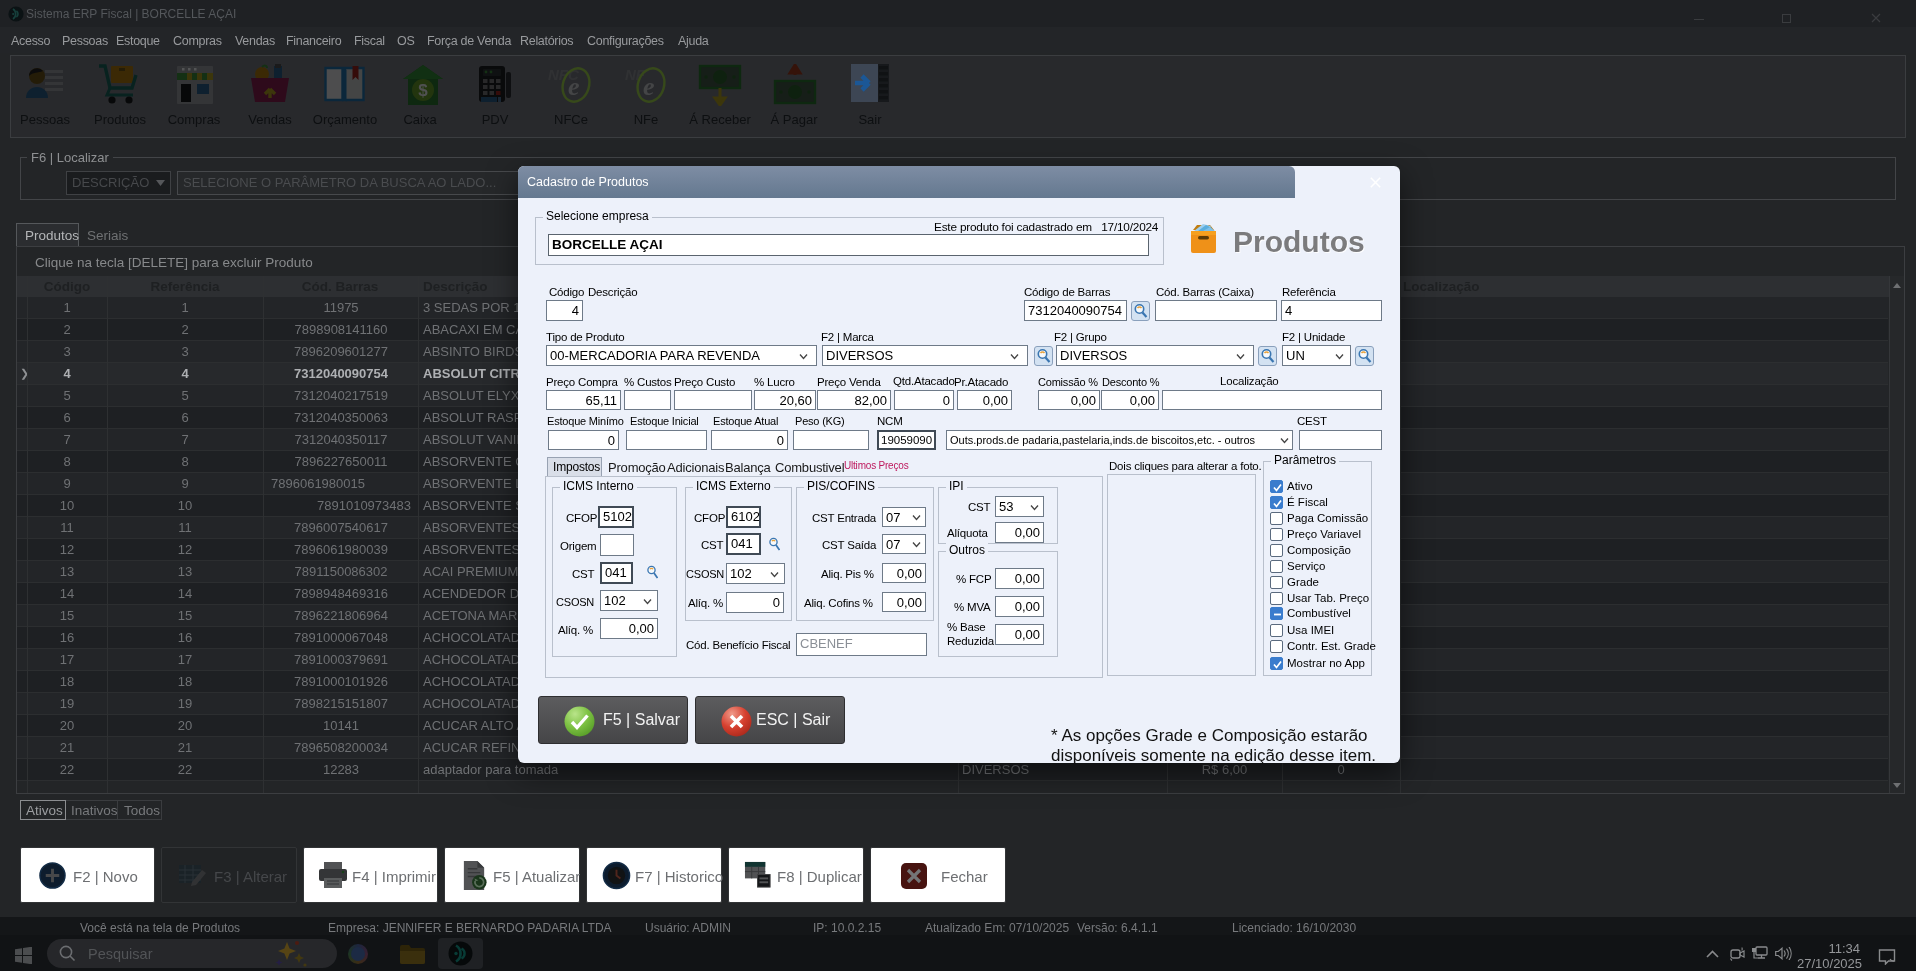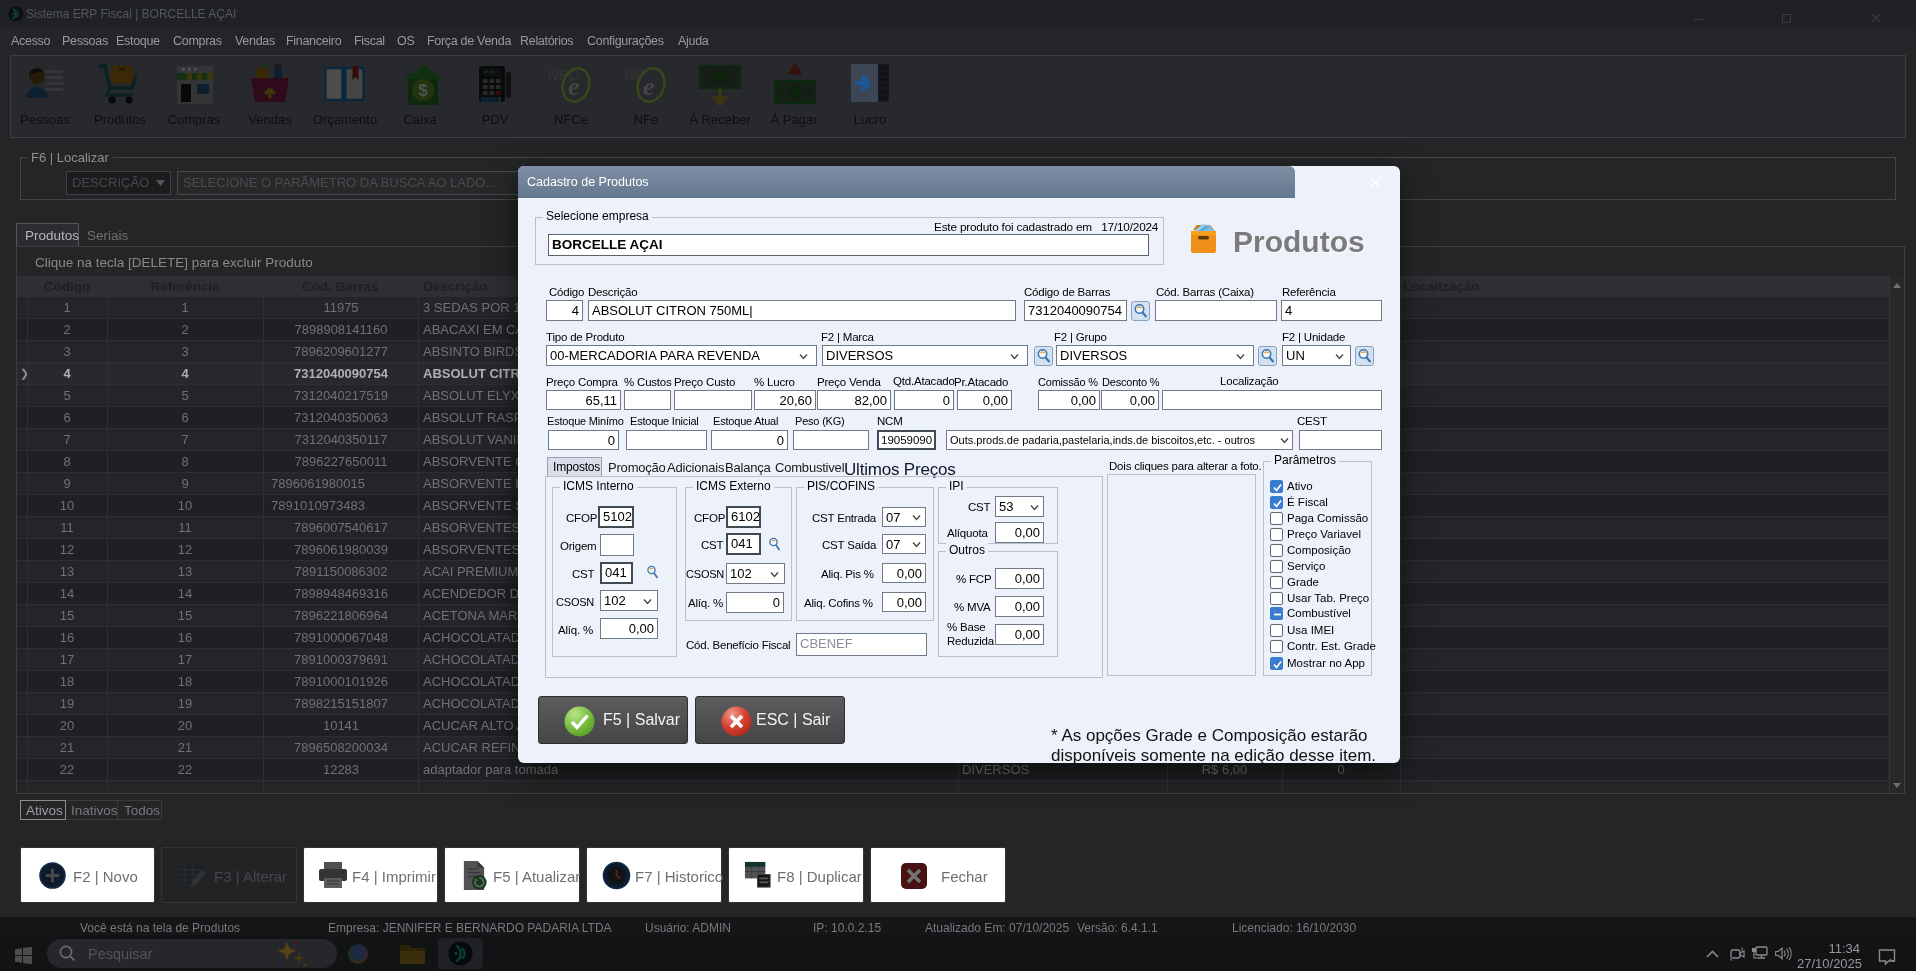--- a/index.html
+++ b/index.html
@@ -209,21 +209,21 @@
   <g fill="#101214">
           <rect x="28" y="2" width="9" height="3.4"></rect>
           <rect x="28" y="8" width="9" height="3.4"></rect>
           <rect x="28" y="14" width="9" height="3.4"></rect>
           <rect x="28" y="20" width="9" height="3.4"></rect>
           <rect x="28" y="26" width="9" height="3.4"></rect>
           <rect x="28" y="32" width="9" height="3.4"></rect>
         </g>
   <path d="M4 19h14m0 0l-7-7m7 7l-7 7" stroke="#1b5796" stroke-width="4.6" fill="none"></path>
       </svg>
- <div class="tlab" style="left:859px">Lucro</div>
+ <div class="tlab" style="left:859px">Sair</div>
 </div>
 
 <div class="grpD" style="left:20px;top:157px;width:1876px;height:43px">
  <div class="t">F6 | Localizar</div>
  <div class="abs" style="left:45px;top:13px;width:105px;height:24px;background:#1a1c1e;border:1px solid #3f4144"></div>
  <div class="abs" style="left:51px;top:17px;font-size:13px;color:#46484b">DESCRIÇÃO</div>
  <svg class="abs" style="left:135px;top:22px" width="9" height="6" viewBox="0 0 9 6">
         <path d="M0 0h9L4.5 6z" fill="#55575a"></path>
       </svg>
  <div class="abs" style="left:156px;top:13px;width:722px;height:24px;background:#26282a;border:1px solid #47494c"></div>
@@ -294,21 +294,21 @@
       </div>
 <div class="row" style="background:#232528;top:473px">
         <span style="left:30px;width:40px;text-align:center;color:#6f7174">9</span>
         <span style="left:128px;width:80px;text-align:center;color:#6f7174">9</span>
         <span style="left:254px;width:140px;text-align:left;color:#6f7174">7896061980015</span>
         <span style="left:406px;color:#6f7174">ABSORVENTE LADYSOFT</span>
       </div>
 <div class="row" style="background:#1e2023;top:495px">
         <span style="left:30px;width:40px;text-align:center;color:#6f7174">10</span>
         <span style="left:128px;width:80px;text-align:center;color:#6f7174">10</span>
-        <span style="left:254px;width:140px;text-align:left;color:#6f7174">7891010973483</span>
+        <span style="left:254px;width:140px;text-align:right;color:#6f7174">7891010973483</span>
         <span style="left:406px;color:#6f7174">ABSORVENTE SEMPRE LIVRE</span>
       </div>
 <div class="row" style="background:#232528;top:517px">
         <span style="left:30px;width:40px;text-align:center;color:#6f7174">11</span>
         <span style="left:128px;width:80px;text-align:center;color:#6f7174">11</span>
         <span style="left:254px;width:140px;text-align:center;color:#6f7174">7896007540617</span>
         <span style="left:406px;color:#6f7174">ABSORVENTES INTIMUS</span>
       </div>
 <div class="row" style="background:#1e2023;top:539px">
         <span style="left:30px;width:40px;text-align:center;color:#6f7174">12</span>
@@ -565,21 +565,20 @@
  <rect x="9" y="14" width="11" height="3.4" rx="1.7" fill="#5c3a05"></rect>
 </svg>
 <div class="abs" style="left:715px;top:59px;font-size:30px;font-weight:700;color:#7b7b7d;text-shadow:1px 1px 0 rgba(255,255,255,0.85)">Produtos</div>
 
 <div class="lb" style="left:31px;top:120px">Código</div>
 <div class="lb" style="left:70px;top:120px">Descrição</div>
 <div class="lb" style="left:506px;top:120px">Código de Barras</div>
 <div class="lb" style="left:638px;top:120px">Cód. Barras (Caixa)</div>
 <div class="lb" style="left:764px;top:120px">Referência</div>
 <div class="inp r" style="left:28px;top:134px;width:37px;height:21px">4</div>
-<div class="inp" style="left:70px;top:134px;width:428px;height:21px">ABSOLUT CITRON 750ML|</div>
 <div class="inp" style="left:506px;top:134px;width:103px;height:21px">7312040090754</div>
 <div class="mag" style="left:613px;top:135px"><svg width="17" height="18" viewBox="0 0 17 18">
           <circle cx="7.5" cy="7" r="4.2" fill="#f7f9fb" stroke="#3a76b1" stroke-width="1.6"></circle>
           <path d="M10.5 10.5l4 4.5" stroke="#3a76b1" stroke-width="2.2"></path>
           <path d="M5.5 6a2.6 2.6 0 0 1 4 0" stroke="#e8a33d" stroke-width="1.6" fill="none"></path>
         </svg></div>
 <div class="inp" style="left:637px;top:134px;width:122px;height:21px"></div>
 <div class="inp" style="left:763px;top:134px;width:101px;height:21px">4</div>
 
 <div class="lb" style="left:28px;top:165px">Tipo de Produto</div>
@@ -660,21 +659,21 @@
           </svg>
         </span></div>
 <div class="inp" style="left:781px;top:264px;width:83px;height:20px"></div>
 
 <div class="abs" style="left:29px;top:291px;width:55px;height:19px;background:#d9dee8;border:1px solid #98a2b2;border-bottom:none"></div>
 <div class="lb" style="left:35px;top:294px;font-size:12px">Impostos</div>
 <div class="lb" style="left:90px;top:294px;font-size:13px;color:#1a1a1a">Promoção</div>
 <div class="lb" style="left:149px;top:294px;font-size:13px;color:#1a1a1a">Adicionais</div>
 <div class="lb" style="left:207px;top:294px;font-size:13px;color:#1a1a1a">Balança</div>
 <div class="lb" style="left:257px;top:294px;font-size:13px;color:#1a1a1a">Combustivel</div>
-<div class="lb" style="left:326px;top:294px;font-size:17px;color:#0f172a">Ultimos Preços</div>
+<div class="lb" style="left:326px;top:294px;font-size:10px;color:#be185d">Ultimos Preços</div>
 <div class="abs" style="left:27px;top:310px;width:558px;height:202px;border:1px solid #b9c0cc"></div>
 
 <div class="grp" style="left:34px;top:321px;width:125px;height:170px">
         <div class="t">ICMS Interno</div>
       </div>
 <div class="lb" style="left:48px;top:346px">CFOP</div>
 <div class="inp dk" style="left:80px;top:340px;width:36px;height:22px">5102</div>
 <div class="lb" style="left:42px;top:374px">Origem</div>
 <div class="inp" style="left:82px;top:368px;width:34px;height:22px"></div>
 <div class="lb" style="left:54px;top:402px">CST</div>

